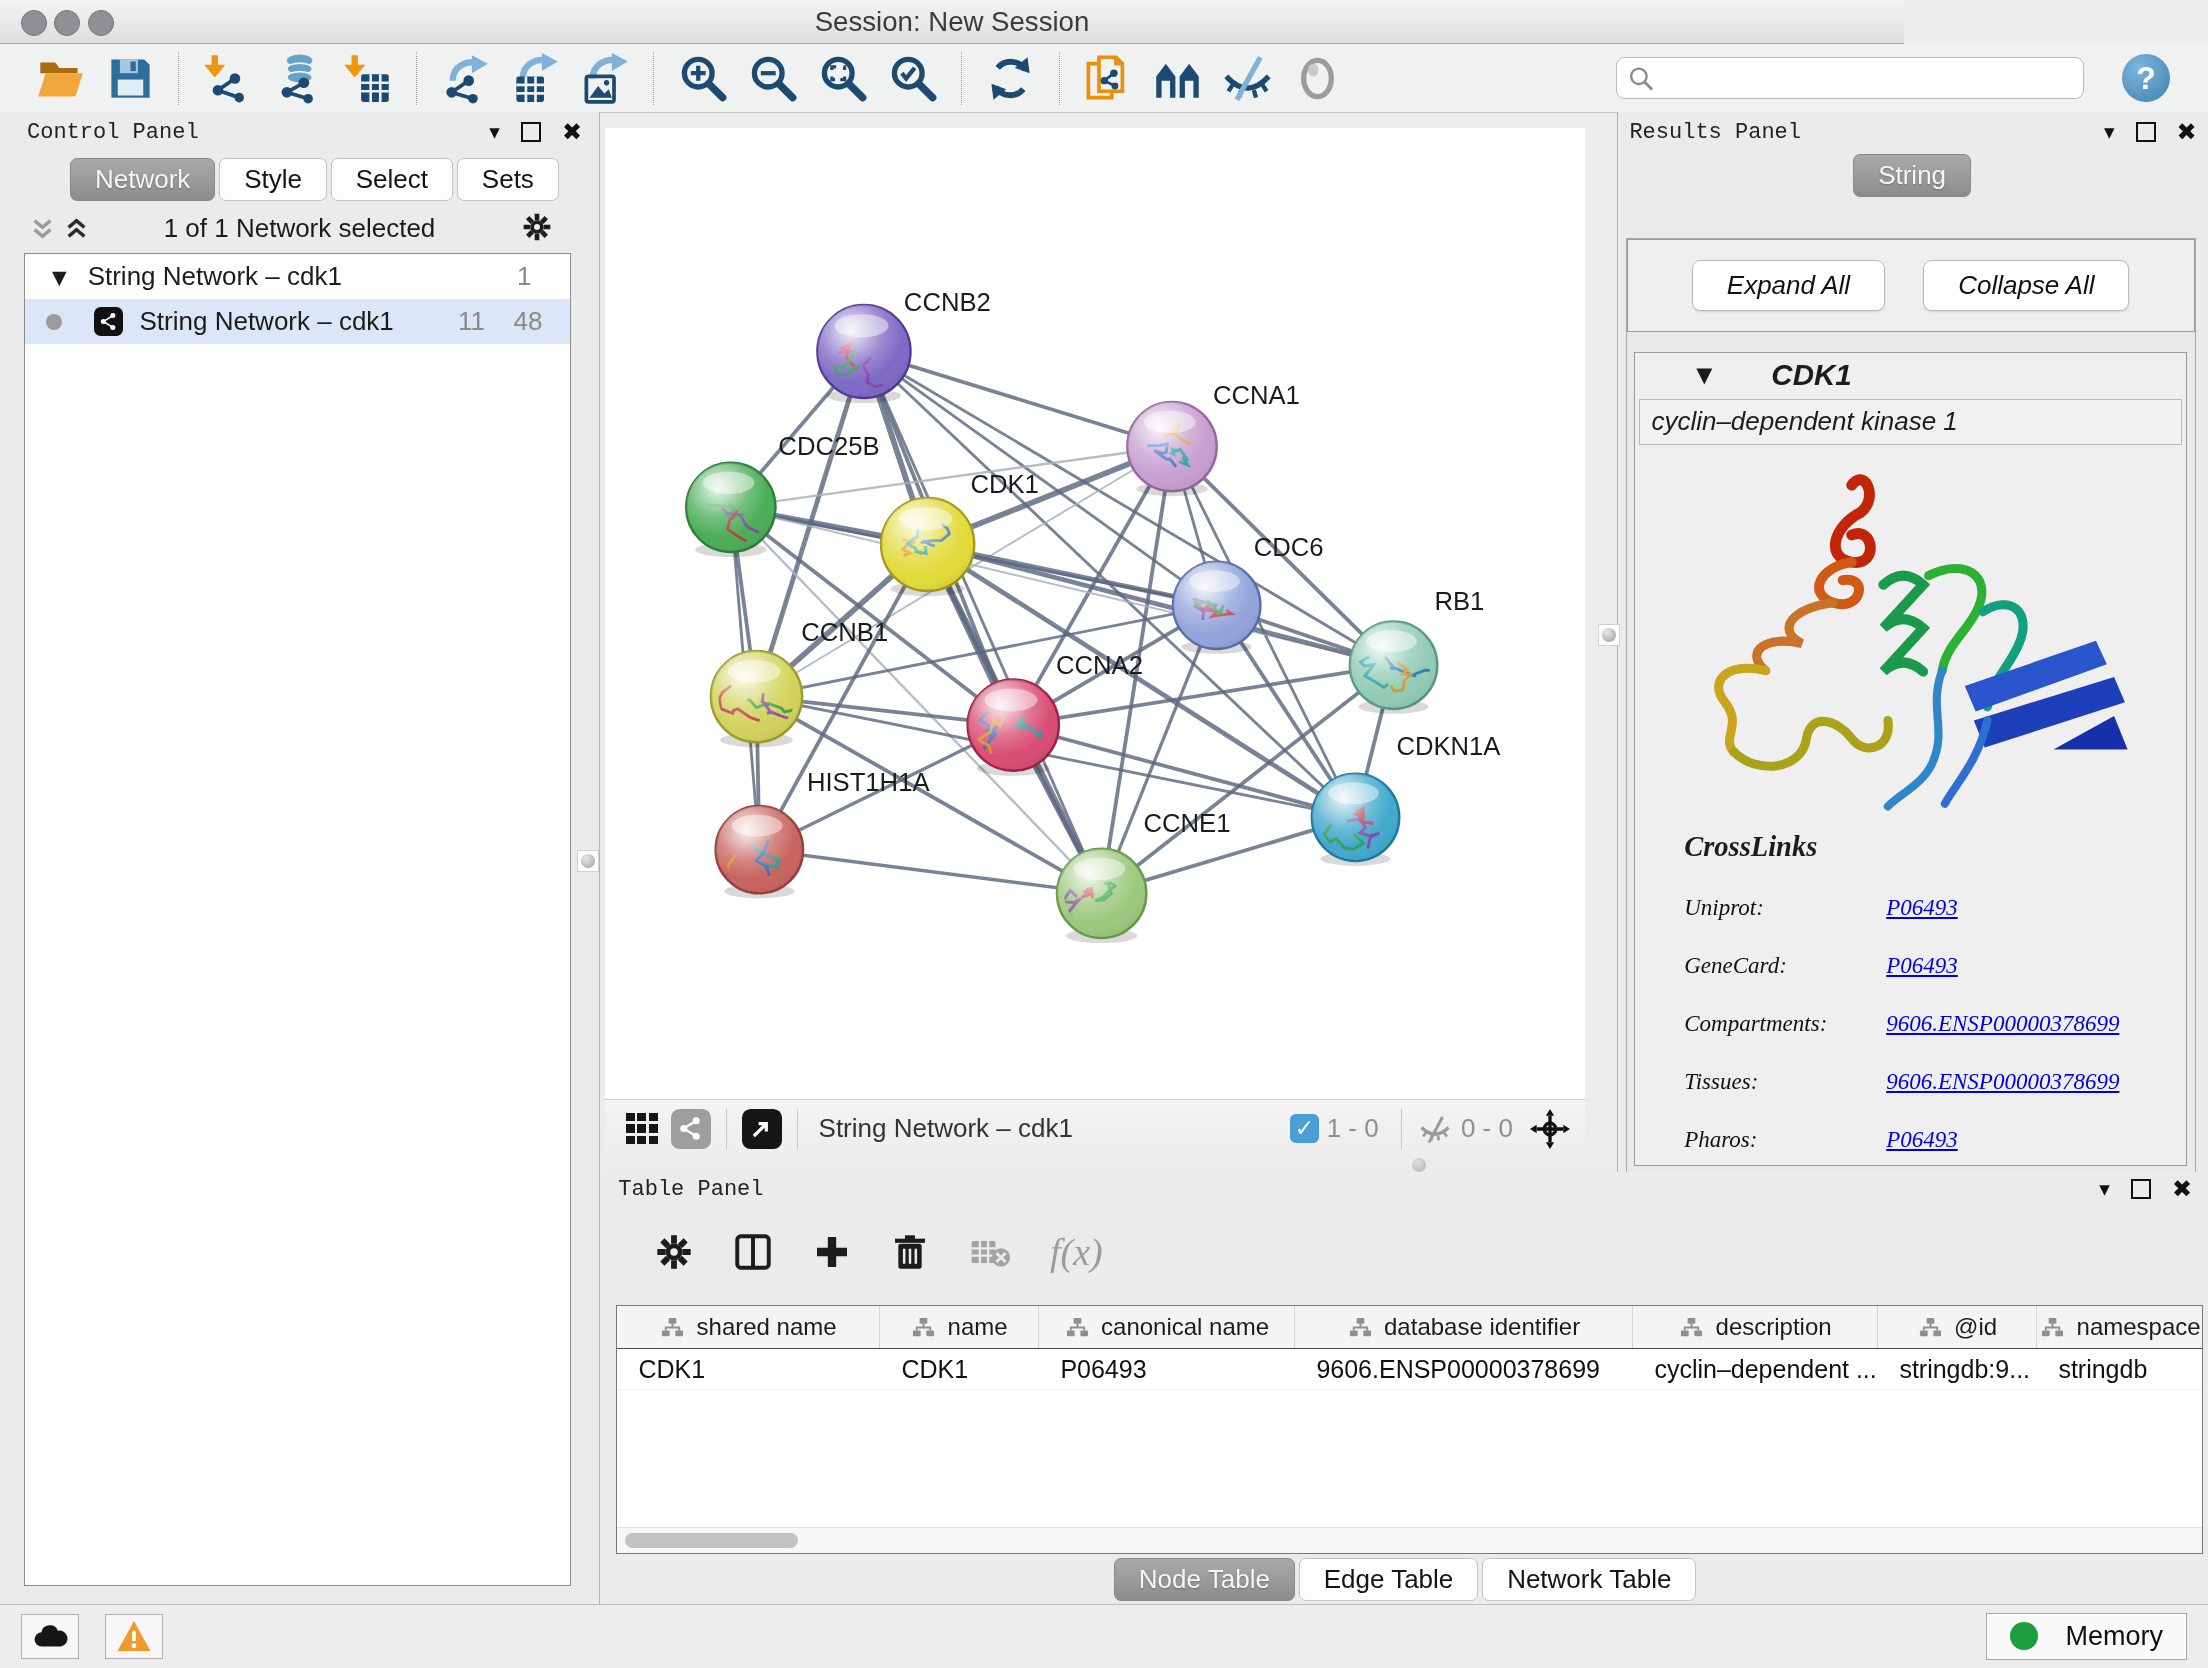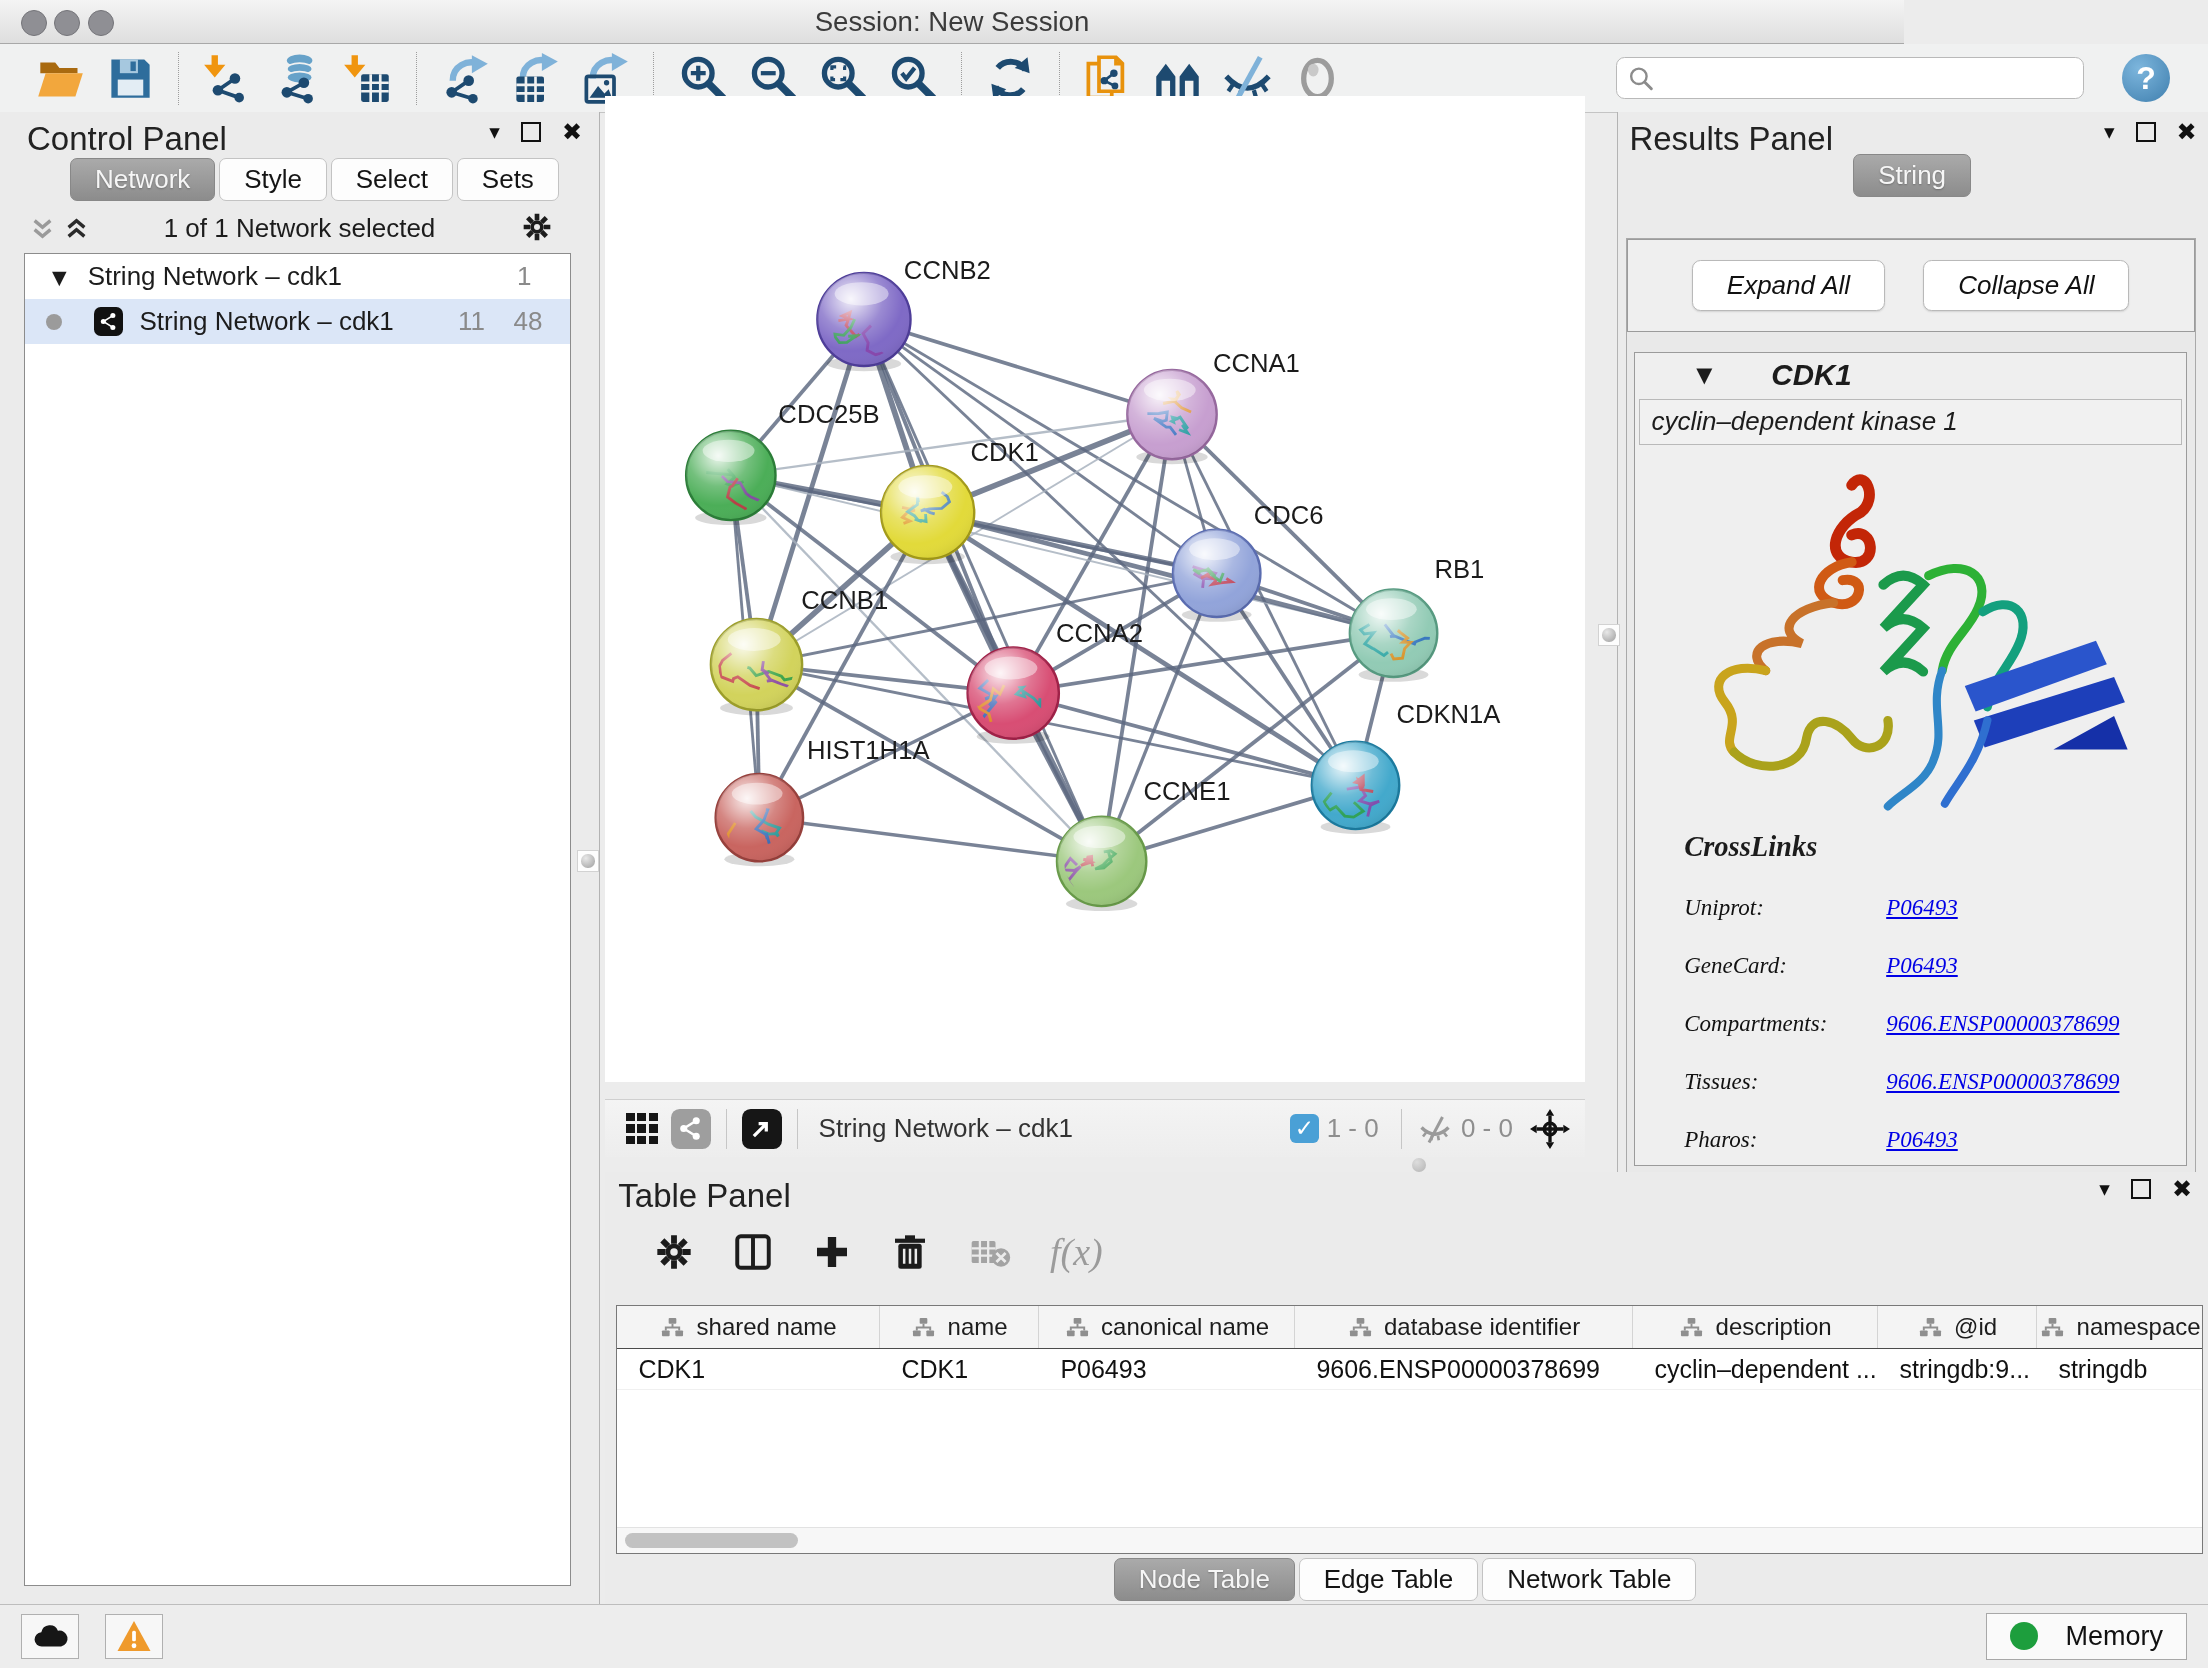--- a/index.html
+++ b/index.html
@@ -22,21 +22,21 @@
   .tbi{width:51px;height:51px;margin:0 9.5px;flex:0 0 auto;}
   .tbsep{width:0;height:53px;border-left:1.9px dotted #9d9d9d;margin:0 13.3px;flex:0 0 auto;}
   #search-wrap{position:absolute;right:124px;top:13.3px;width:468px;height:42px;}
   #search-input{width:100%;height:100%;box-sizing:border-box;border:1px solid #b9b9b9;
     border-radius:8.6px;background:#fff;padding-left:49px;font-size:25px;outline:none;}
   #search-glass{position:absolute;left:11.4px;top:7.6px;}
   #help-btn{position:absolute;right:38px;top:9.5px;width:48px;height:48px;border-radius:50%;
     background:radial-gradient(circle at 35% 30%, #7db6dd, #3f7fae);color:#fff;
     font-size:32px;font-weight:bold;text-align:center;line-height:48px;}
   
-  .panel-title{font-size:33px;color:#222;}
+  .panel-title{font-size:22px;color:#222;font-family:Liberation Mono, monospace;}
   .ph-icons{position:absolute;top:5.7px;display:flex;align-items:center;gap:21px;}
   .tri{font-size:21px;color:#111;}
   .maxbox{width:16px;height:16px;border:2.4px solid #111;display:inline-block;}
   .xicon{font-size:24px;font-weight:bold;color:#111;}
   .tab{display:inline-block;padding:4.8px 24px;font-size:26px;background:#fdfdfd;color:#141414;
     border:1px solid #c3c3c3;border-radius:7px;margin-right:3.8px;}
   .tab.active{background:linear-gradient(#aaa,#8c8c8c);color:#f6f6f6;border-color:#888;
     text-shadow:0 1px 1.9px rgba(0,0,0,.25);}
   
   #control-panel{position:absolute;left:0;top:112px;width:599px;height:1493px;
@@ -47,21 +47,21 @@
   #cp-summary{position:absolute;left:0;right:0;text-align:center;top:5.7px;font-size:26px;color:#1c1c1c;}
   #cp-list{position:absolute;left:24px;right:28.5px;top:141px;bottom:19px;
     background:#fff;border:1.9px solid #8c8c8c;}
   .tree-row{height:45px;display:flex;align-items:center;font-size:26px;}
   .tree-row.selected{background:#dbe6f7;}
   .count{color:#8a8a8a;}
   .share-badge{width:28.5px;height:28.5px;border-radius:6.7px;background:#111;display:flex;
     align-items:center;justify-content:center;}
   .dot-gray{width:16px;height:16px;border-radius:50%;background:#9b9b9b;}
   
-  #network-view{position:absolute;left:605px;top:96px;width:980px;height:986px;background:#fff;}
+  #network-view{position:absolute;left:605px;top:128px;width:980px;height:986px;background:#fff;}
   #net-statusbar{position:absolute;left:605px;top:1099px;width:980px;height:57px;
     background:linear-gradient(#f4f4f4,#ededed);border-top:1px solid #cfcfcf;
     display:flex;align-items:center;}
   .ns-sep{width:0;height:40px;border-left:1px solid #c6c6c6;margin:0 15px;}
   #grid-icon{display:grid;grid-template-columns:repeat(3,8.6px);grid-gap:2.9px;margin-left:21px;}
   #grid-icon span{width:8.6px;height:8.6px;background:#161616;}
   .ns-badge{width:40px;height:40px;border-radius:8.6px;display:flex;align-items:center;justify-content:center;}
   #net-name{font-size:26px;color:#333;margin-left:5.7px;}
   .ns-num{font-size:26px;color:#8e8e8e;margin:0 7.6px;}
   #ns-check{width:29.5px;height:29.5px;border-radius:5.7px;background:#4aa0d6;color:#fff;

